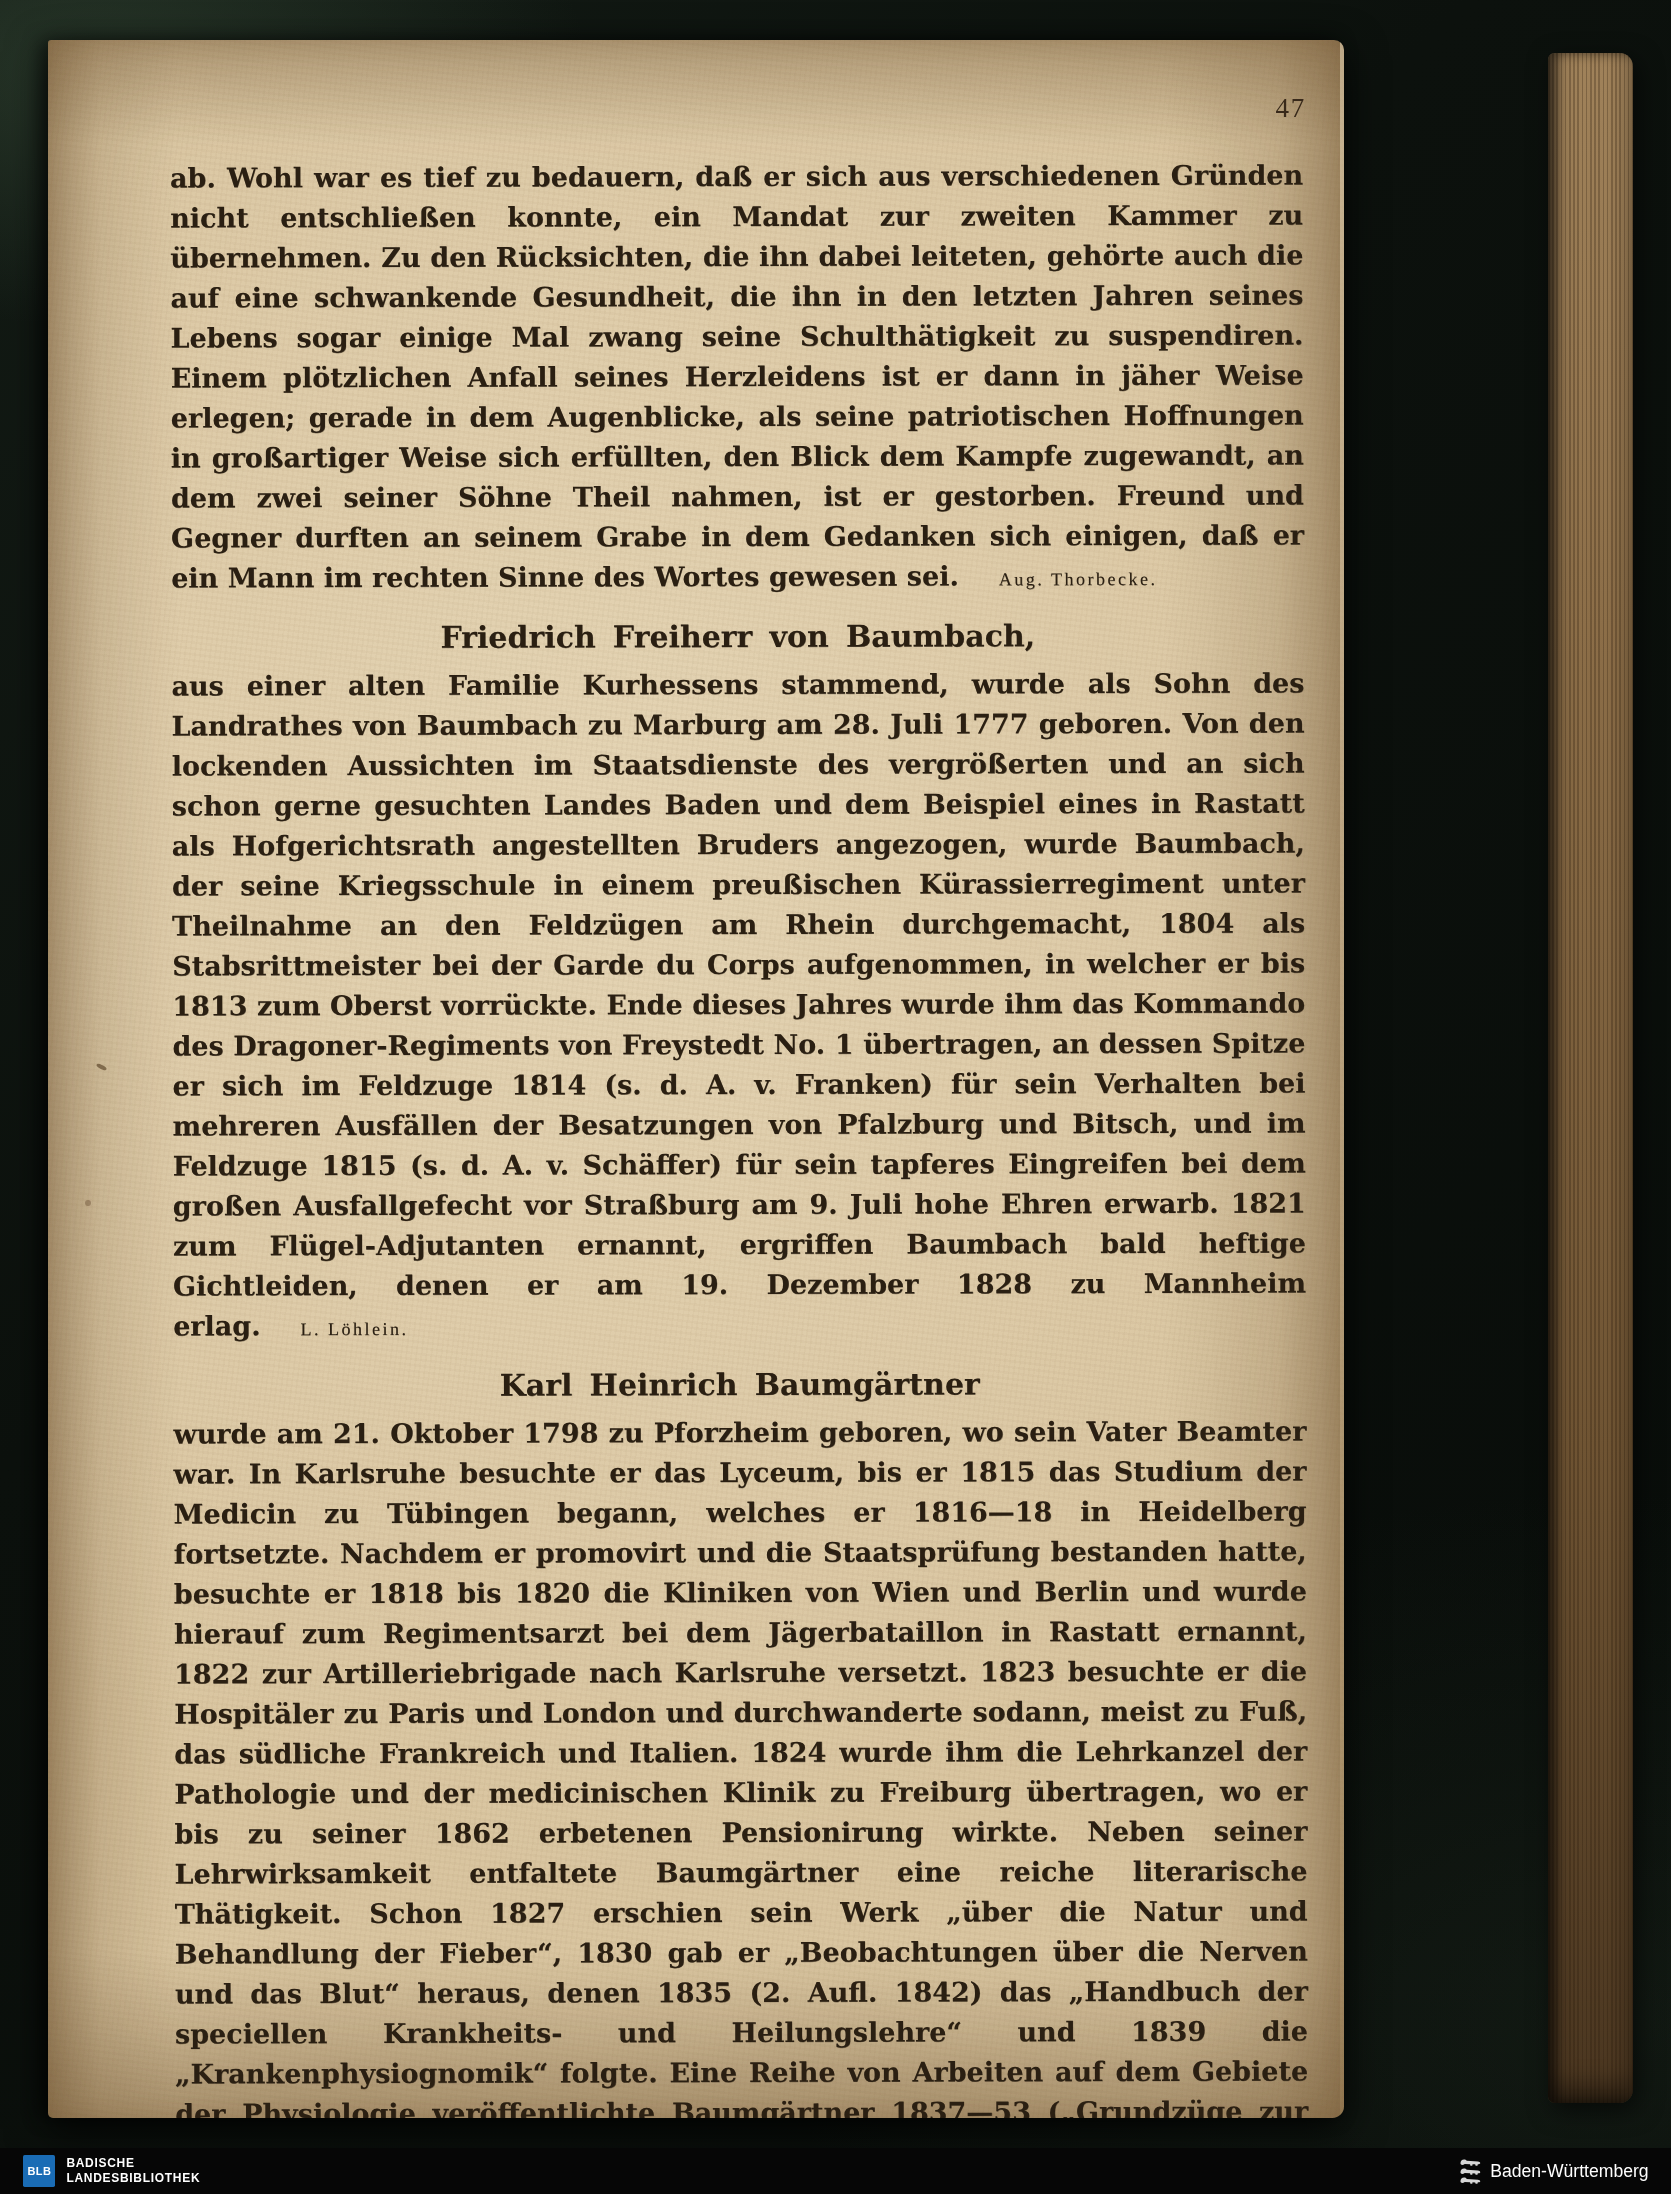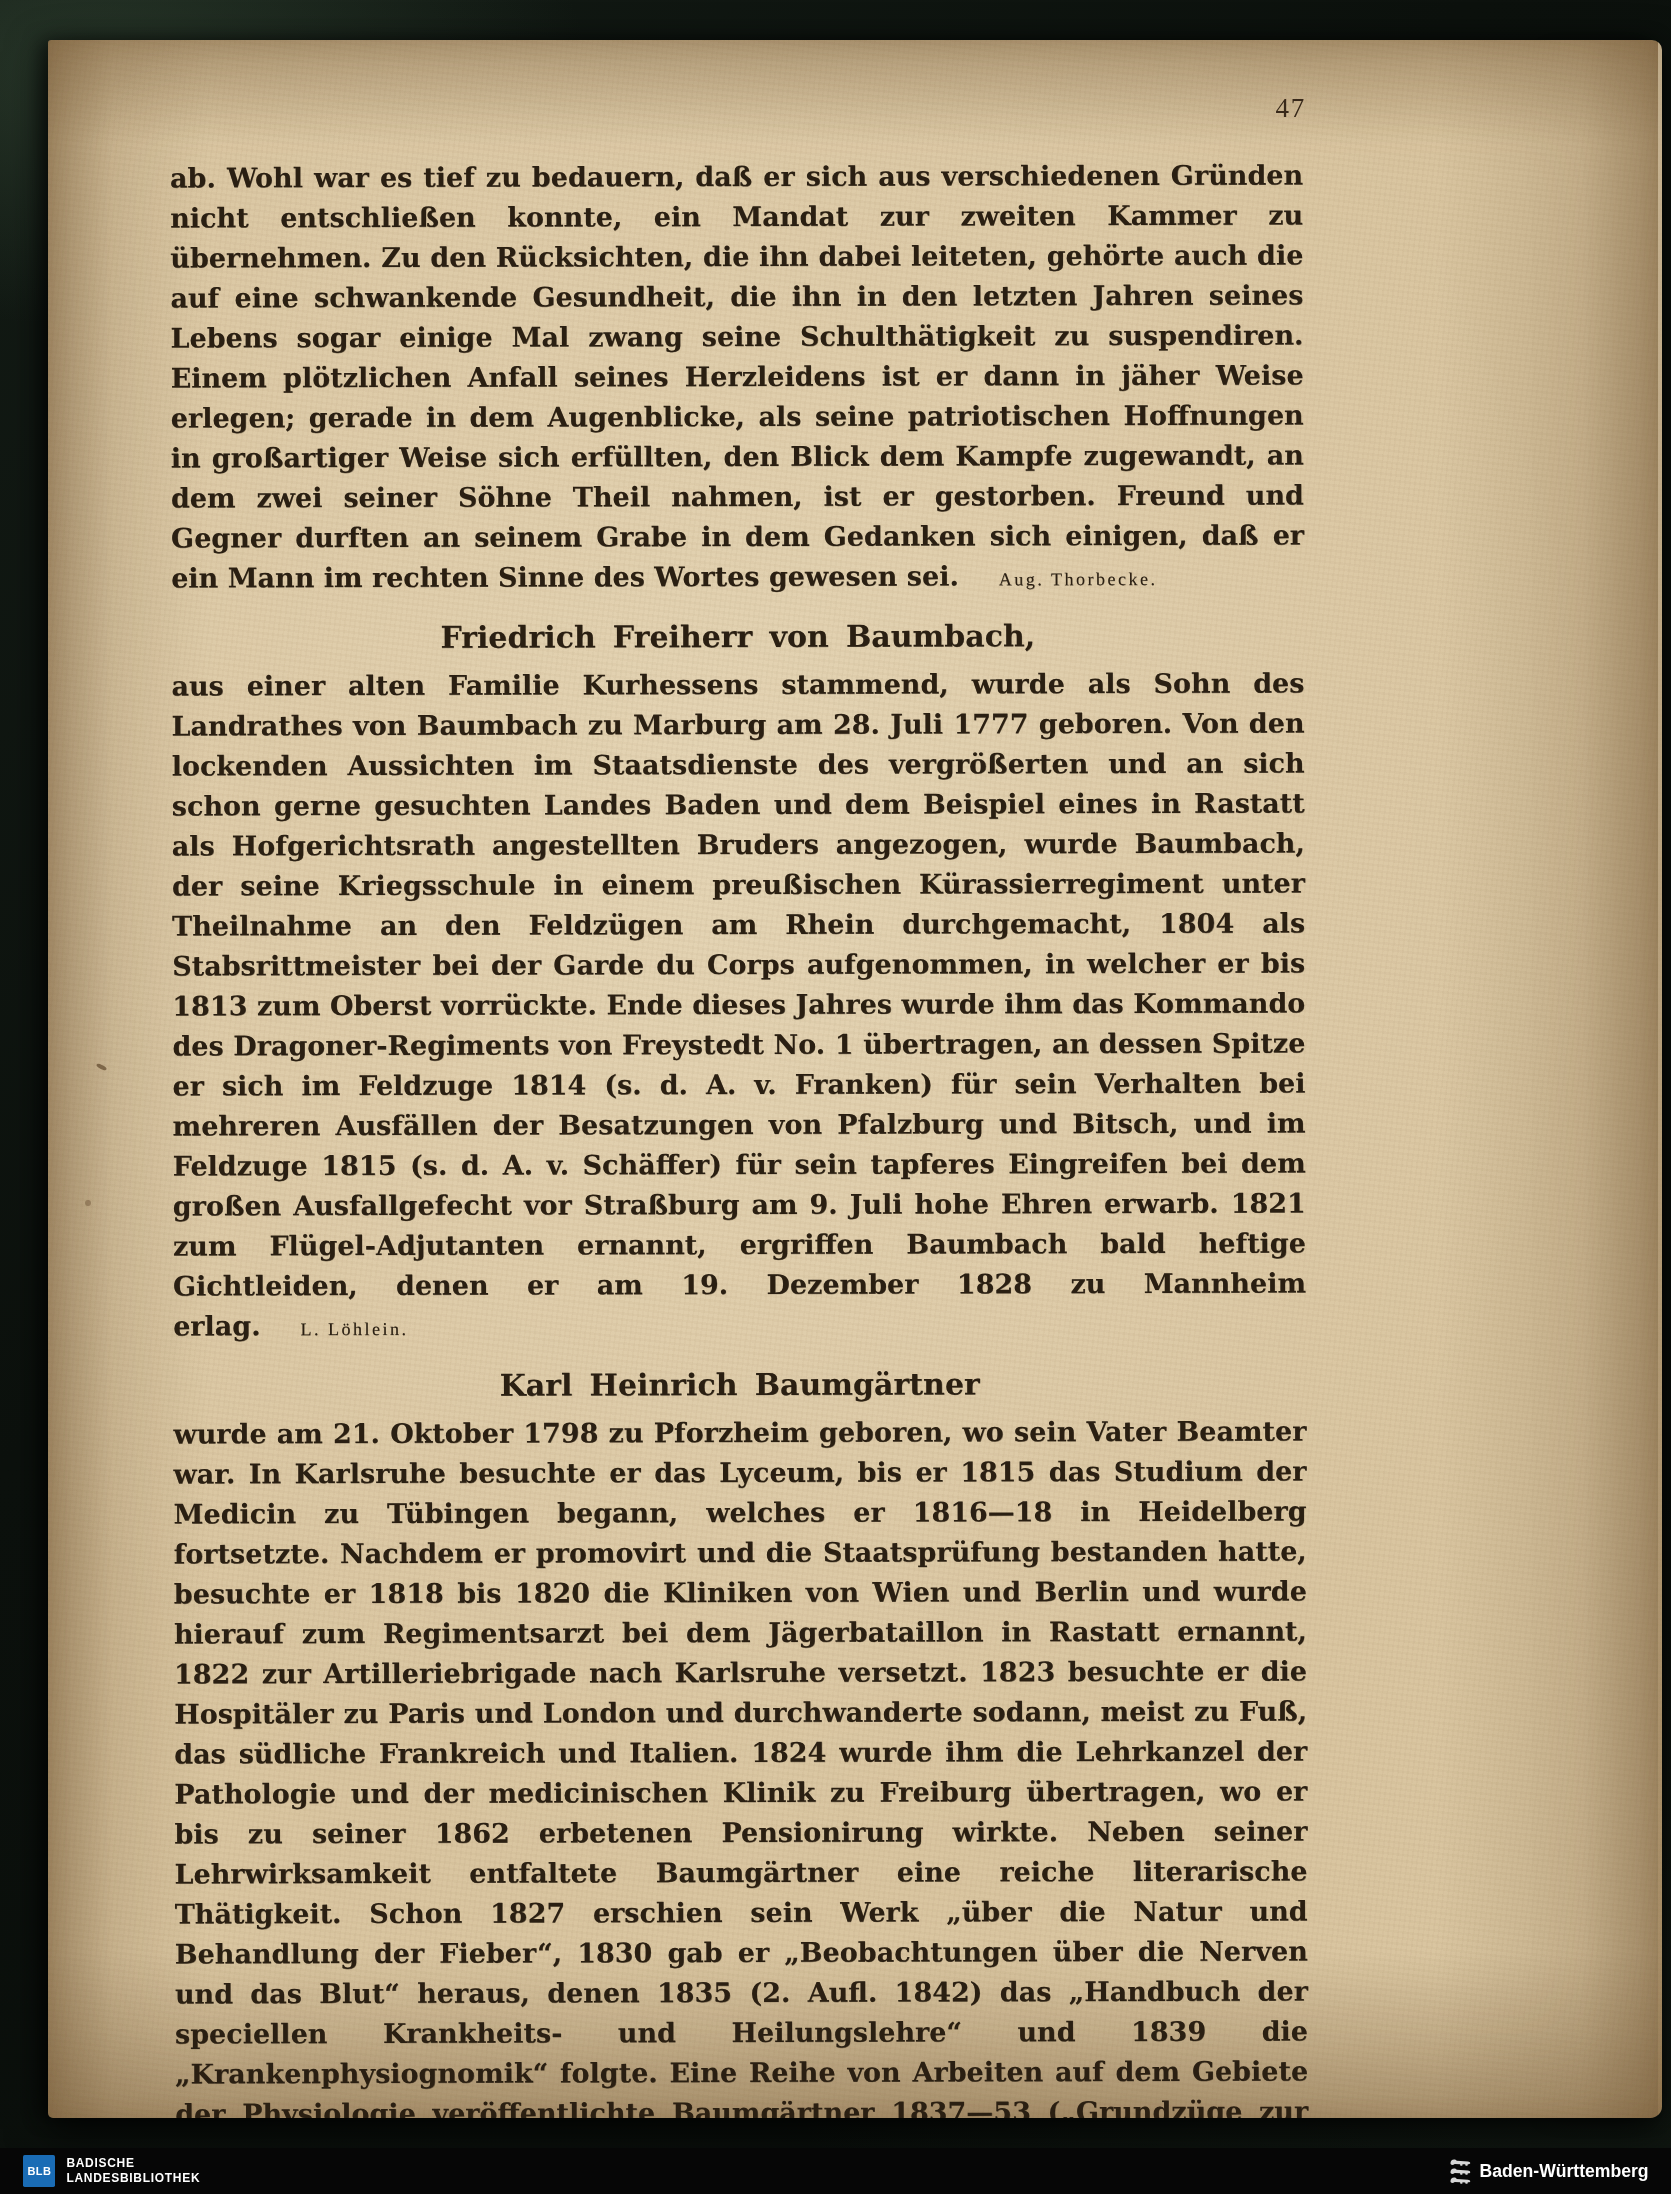--- a/index.html
+++ b/index.html
@@ -25,21 +25,21 @@
     position:absolute; left:1548px; top:53px; width:85px; height:2050px;
     border-radius:6.7px 13.4px 13.4px 6.7px;
     background:
       repeating-linear-gradient(90deg, rgba(40,25,10,0.28) 0 1.7px, rgba(0,0,0,0) 1.7px 4.2px),
       linear-gradient(180deg, #a0825a 0%, #8c6e48 28%, #6f5433 68%, #4a3620 100%);
     box-shadow: inset 8.4px 0 11.7px rgba(0,0,0,0.55), inset 0 -16.7px 25px rgba(0,0,0,0.45), 5px 6.7px 25px rgba(0,0,0,0.6);
   }
 
   
   .page {
-    position:absolute; left:48px; top:40px; width:1614px; height:2078px;
+    position:absolute; left:48px; top:40px; width:1296px; height:2078px;
     overflow:hidden;
     border-radius:3.3px 10px 11.7px 5px;
     background:
       radial-gradient(ellipse 1254px 1505px at 42% 38%, rgba(255,248,228,0.30), rgba(255,248,228,0) 70%),
       linear-gradient(90deg, rgba(92,66,34,0.40) 0%, rgba(92,66,34,0.12) 4%, rgba(0,0,0,0) 10%, rgba(0,0,0,0) 86%, rgba(92,66,34,0.16) 95%, rgba(92,66,34,0.42) 100%),
       linear-gradient(180deg, rgba(92,66,34,0.30) 0%, rgba(0,0,0,0) 5%, rgba(0,0,0,0) 92%, rgba(92,66,34,0.34) 100%),
       #d9c5a0;
     box-shadow:
       0 11.7px 40px rgba(0,0,0,0.78),
       -6.7px 0 16.7px rgba(0,0,0,0.5),
@@ -105,21 +105,21 @@
     font-family:"Liberation Sans", sans-serif;
   }
   .footer-left { display:flex; align-items:flex-end; gap:11px; }
   .blb-badge {
     width:32px; height:32px; border-radius:1.7px;
     background:#1a6cb5; color:#ffffff;
     font-weight:bold; font-size:11px; letter-spacing:0.4px;
     display:flex; align-items:center; justify-content:center;
   }
   .lib-name { color:#ffffff; font-size:12px; font-weight:bold; line-height:1.3; letter-spacing:0.7px; }
-  .footer-right { display:flex; align-items:center; gap:4px; color:#ffffff; font-size:17.6px;font-weight:bold; }
+  .footer-right { display:flex; align-items:center; gap:4px; color:#ffffff; font-size:17.6px; }
   .bw-lions { display:block; }
 </style>
 </head>
 <body>
 
 <div class="backdrop"></div>
 
 <div class="fore-edge"></div>
 
 <div class="page">

